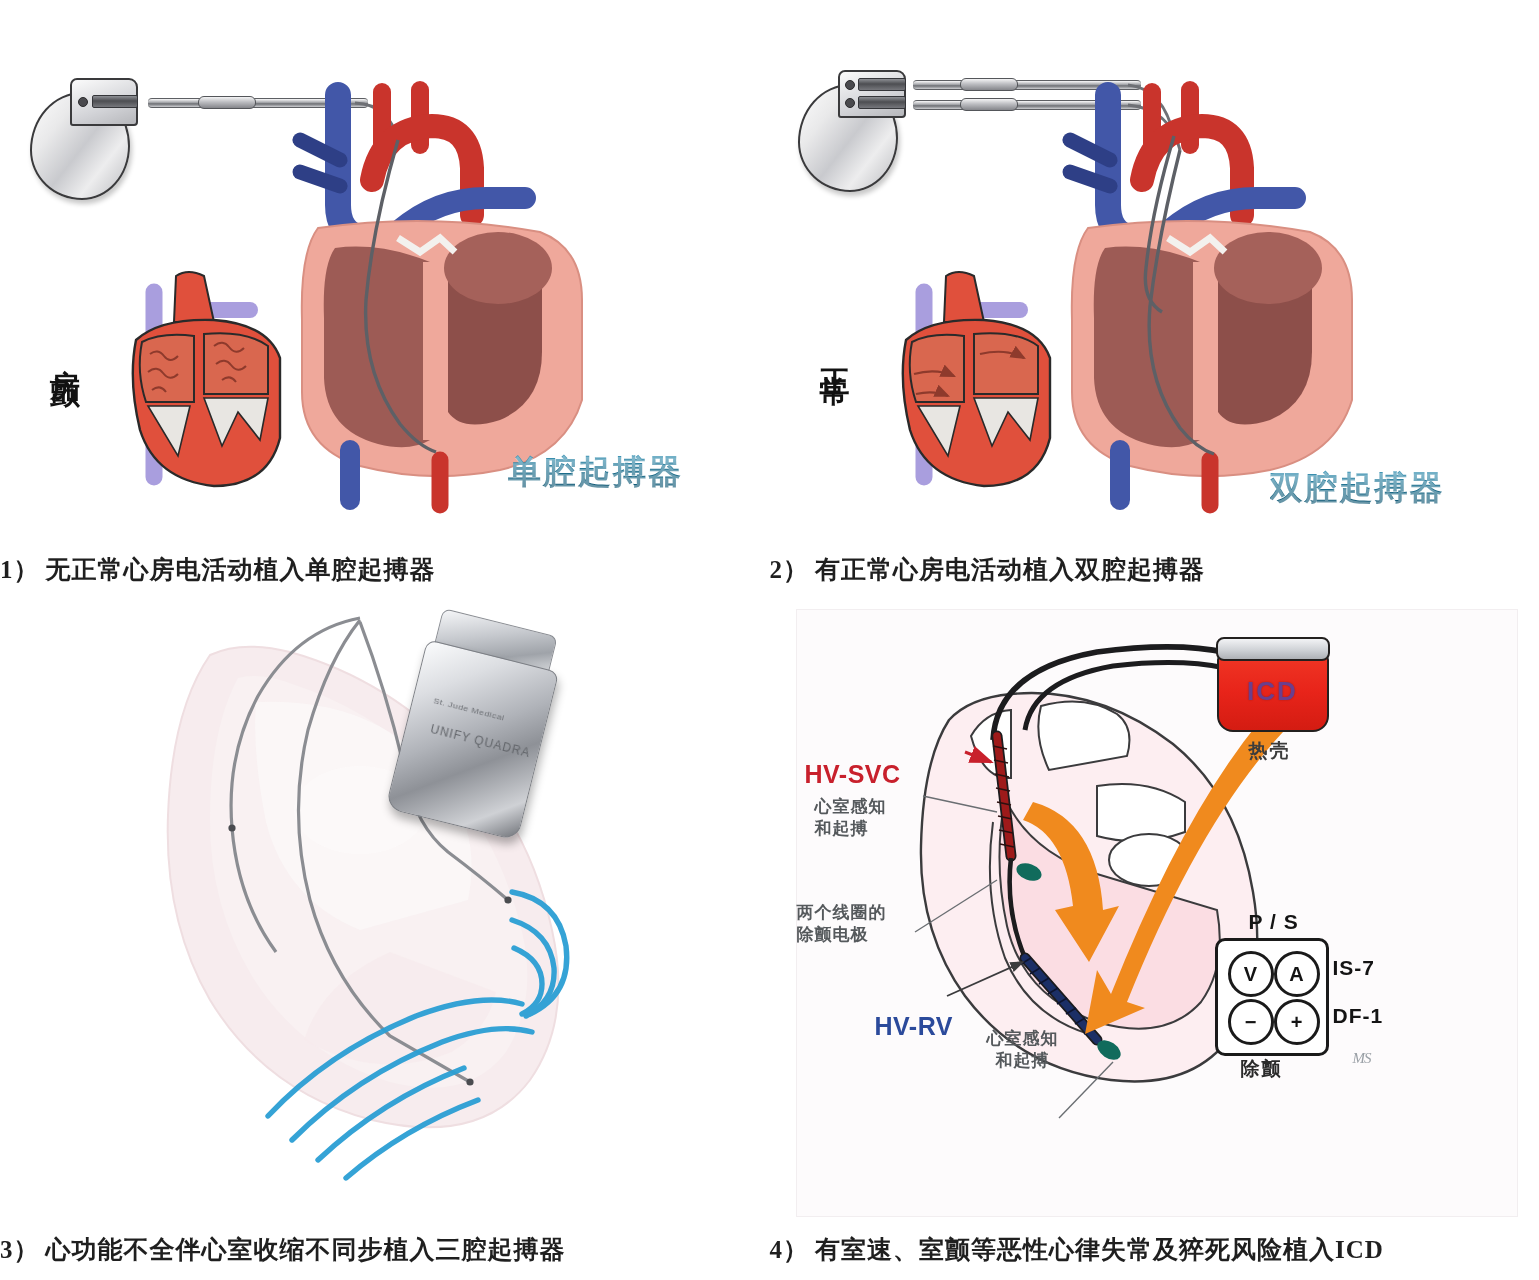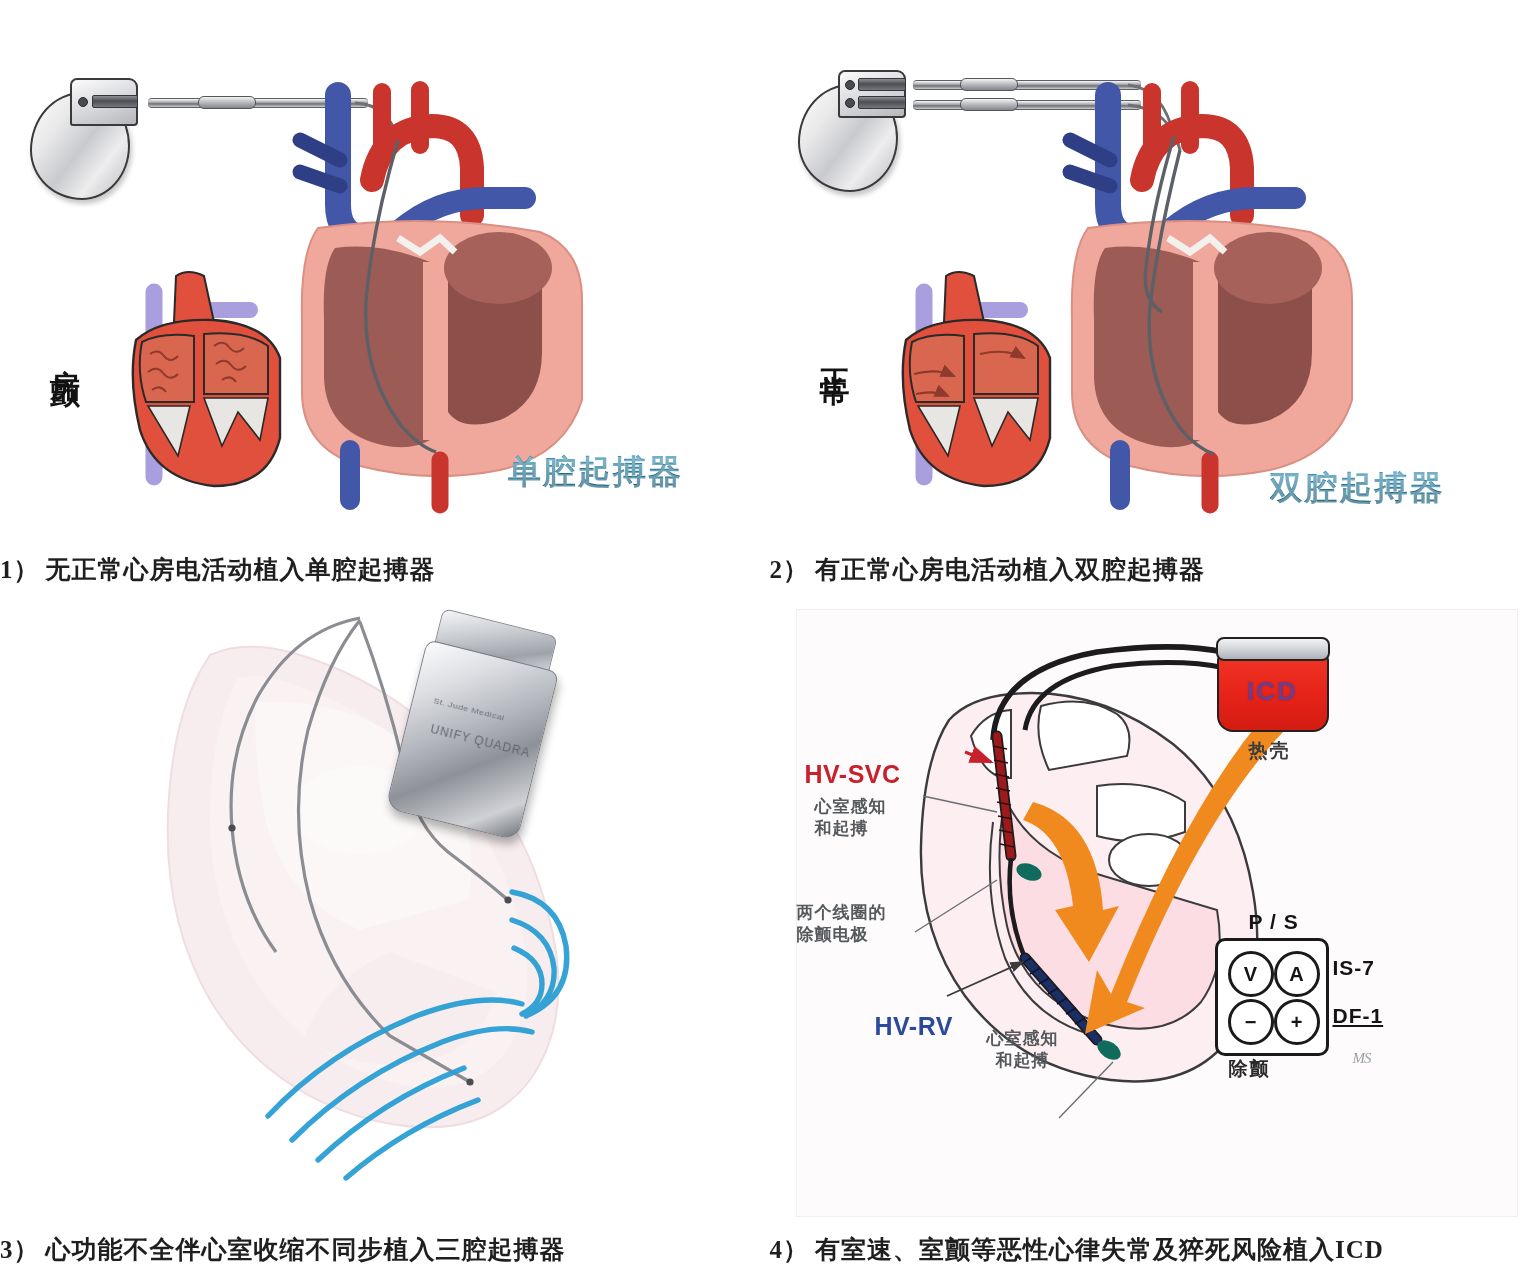--- a/index.html
+++ b/index.html
@@ -418,22 +418,22 @@
         <div class="reshell" style="left:452px;top:128px;">热壳</div>
 
         <div class="conn-txt" style="left:452px;top:300px;">P / S</div>
         <div class="conn-box" style="left:418px;top:328px;">
           <div class="circ" style="left:10px;top:10px;">V</div>
           <div class="circ" style="left:56px;top:10px;">A</div>
           <div class="circ" style="left:10px;top:58px;">−</div>
           <div class="circ" style="left:56px;top:58px;">+</div>
         </div>
         <div class="conn-txt" style="left:536px;top:346px;">IS-7</div>
-        <div class="conn-txt" style="left:536px;top:394px;text-decoration:underline;">DF-1</div>
-        <div class="cn-small" style="left:432px;top:446px;">除颤</div>
+        <div class="conn-txt" style="left:536px;top:394px;">DF-1</div>
+        <div class="cn-small" style="left:444px;top:446px;">除颤</div>
         <div class="mayo" style="left:556px;top:440px;">MS</div>
       </div>
     </div>
 
     <div class="caption">
       <span class="num">4）</span><span>有室速、室颤等恶性心律失常及猝死风险植入ICD</span>
     </div>
   </div>
 
 </div>

